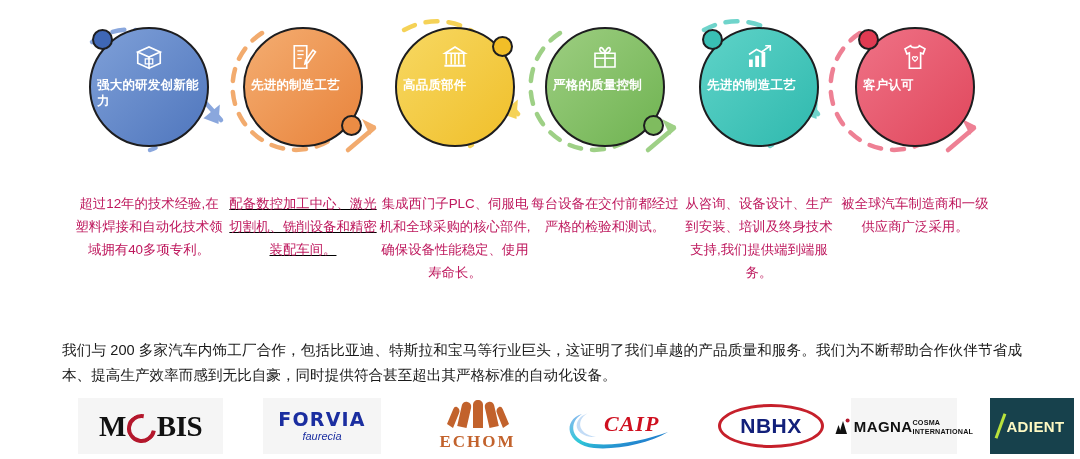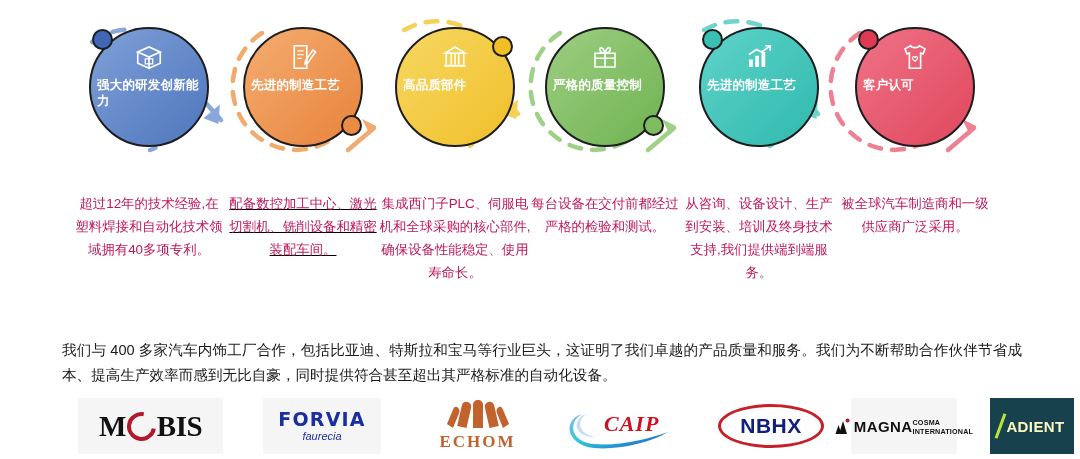--- a/index.html
+++ b/index.html
@@ -82,21 +82,21 @@
   .logo{
     position:absolute;top:0;height:56px;
     display:flex;align-items:center;justify-content:center;
     background:#f4f4f4;
   }
 
   
   .mobis{left:78px;width:145px;background:#f5f5f5;}
   .mobis .txt{font-family:"Liberation Serif","DejaVu Serif",serif;
     font-size:29px;font-weight:bold;color:#111;letter-spacing:-.5px;
-    position:relative;display:flex;align-items:center;}
+    position:relative;display:flex;align-items:flex-end;}
   .mobis .ocirc{
     display:inline-block;width:21px;height:21px;border-radius:50%;
     border:4px solid #b4172c;border-right-color:transparent;
     transform:rotate(-35deg);margin:0 1px;
   }
 
   
   .forvia{left:263px;width:118px;background:#f5f5f5;flex-direction:column;}
   .forvia .f1{font-size:19px;font-weight:bold;color:#1b2ea0;letter-spacing:1.2px;
     font-family:"DejaVu Sans",sans-serif;line-height:20px;}
@@ -273,21 +273,21 @@
             </svg>
           </span>
           <div class="blabel">客户认可</div>
         </div>
       </div>
       <div class="desc">被全球汽车制造商和一级供应商广泛采用。</div>
     </div>
 
   </div>
 
-  <div class="para">我们与 400 多家汽车内饰工厂合作，包括比亚迪、特斯拉和宝马等行业巨头，这证明了我们卓越的产品质量和服务。我们为不断帮助合作伙伴节省成本、提高生产效率而感到无比自豪，同时提供符合甚至超出其严格标准的自动化设备。</div>
+  <div class="para">我们与 200 多家汽车内饰工厂合作，包括比亚迪、特斯拉和宝马等行业巨头，这证明了我们卓越的产品质量和服务。我们为不断帮助合作伙伴节省成本、提高生产效率而感到无比自豪，同时提供符合甚至超出其严格标准的自动化设备。</div>
 
   <div class="logos">
 
     <div class="logo mobis">
       <span class="txt">M<span class="ocirc"></span>BIS</span>
     </div>
 
     <div class="logo forvia">
       <span class="f1">FORVIA</span>
       <span class="f2">faurecia</span>

